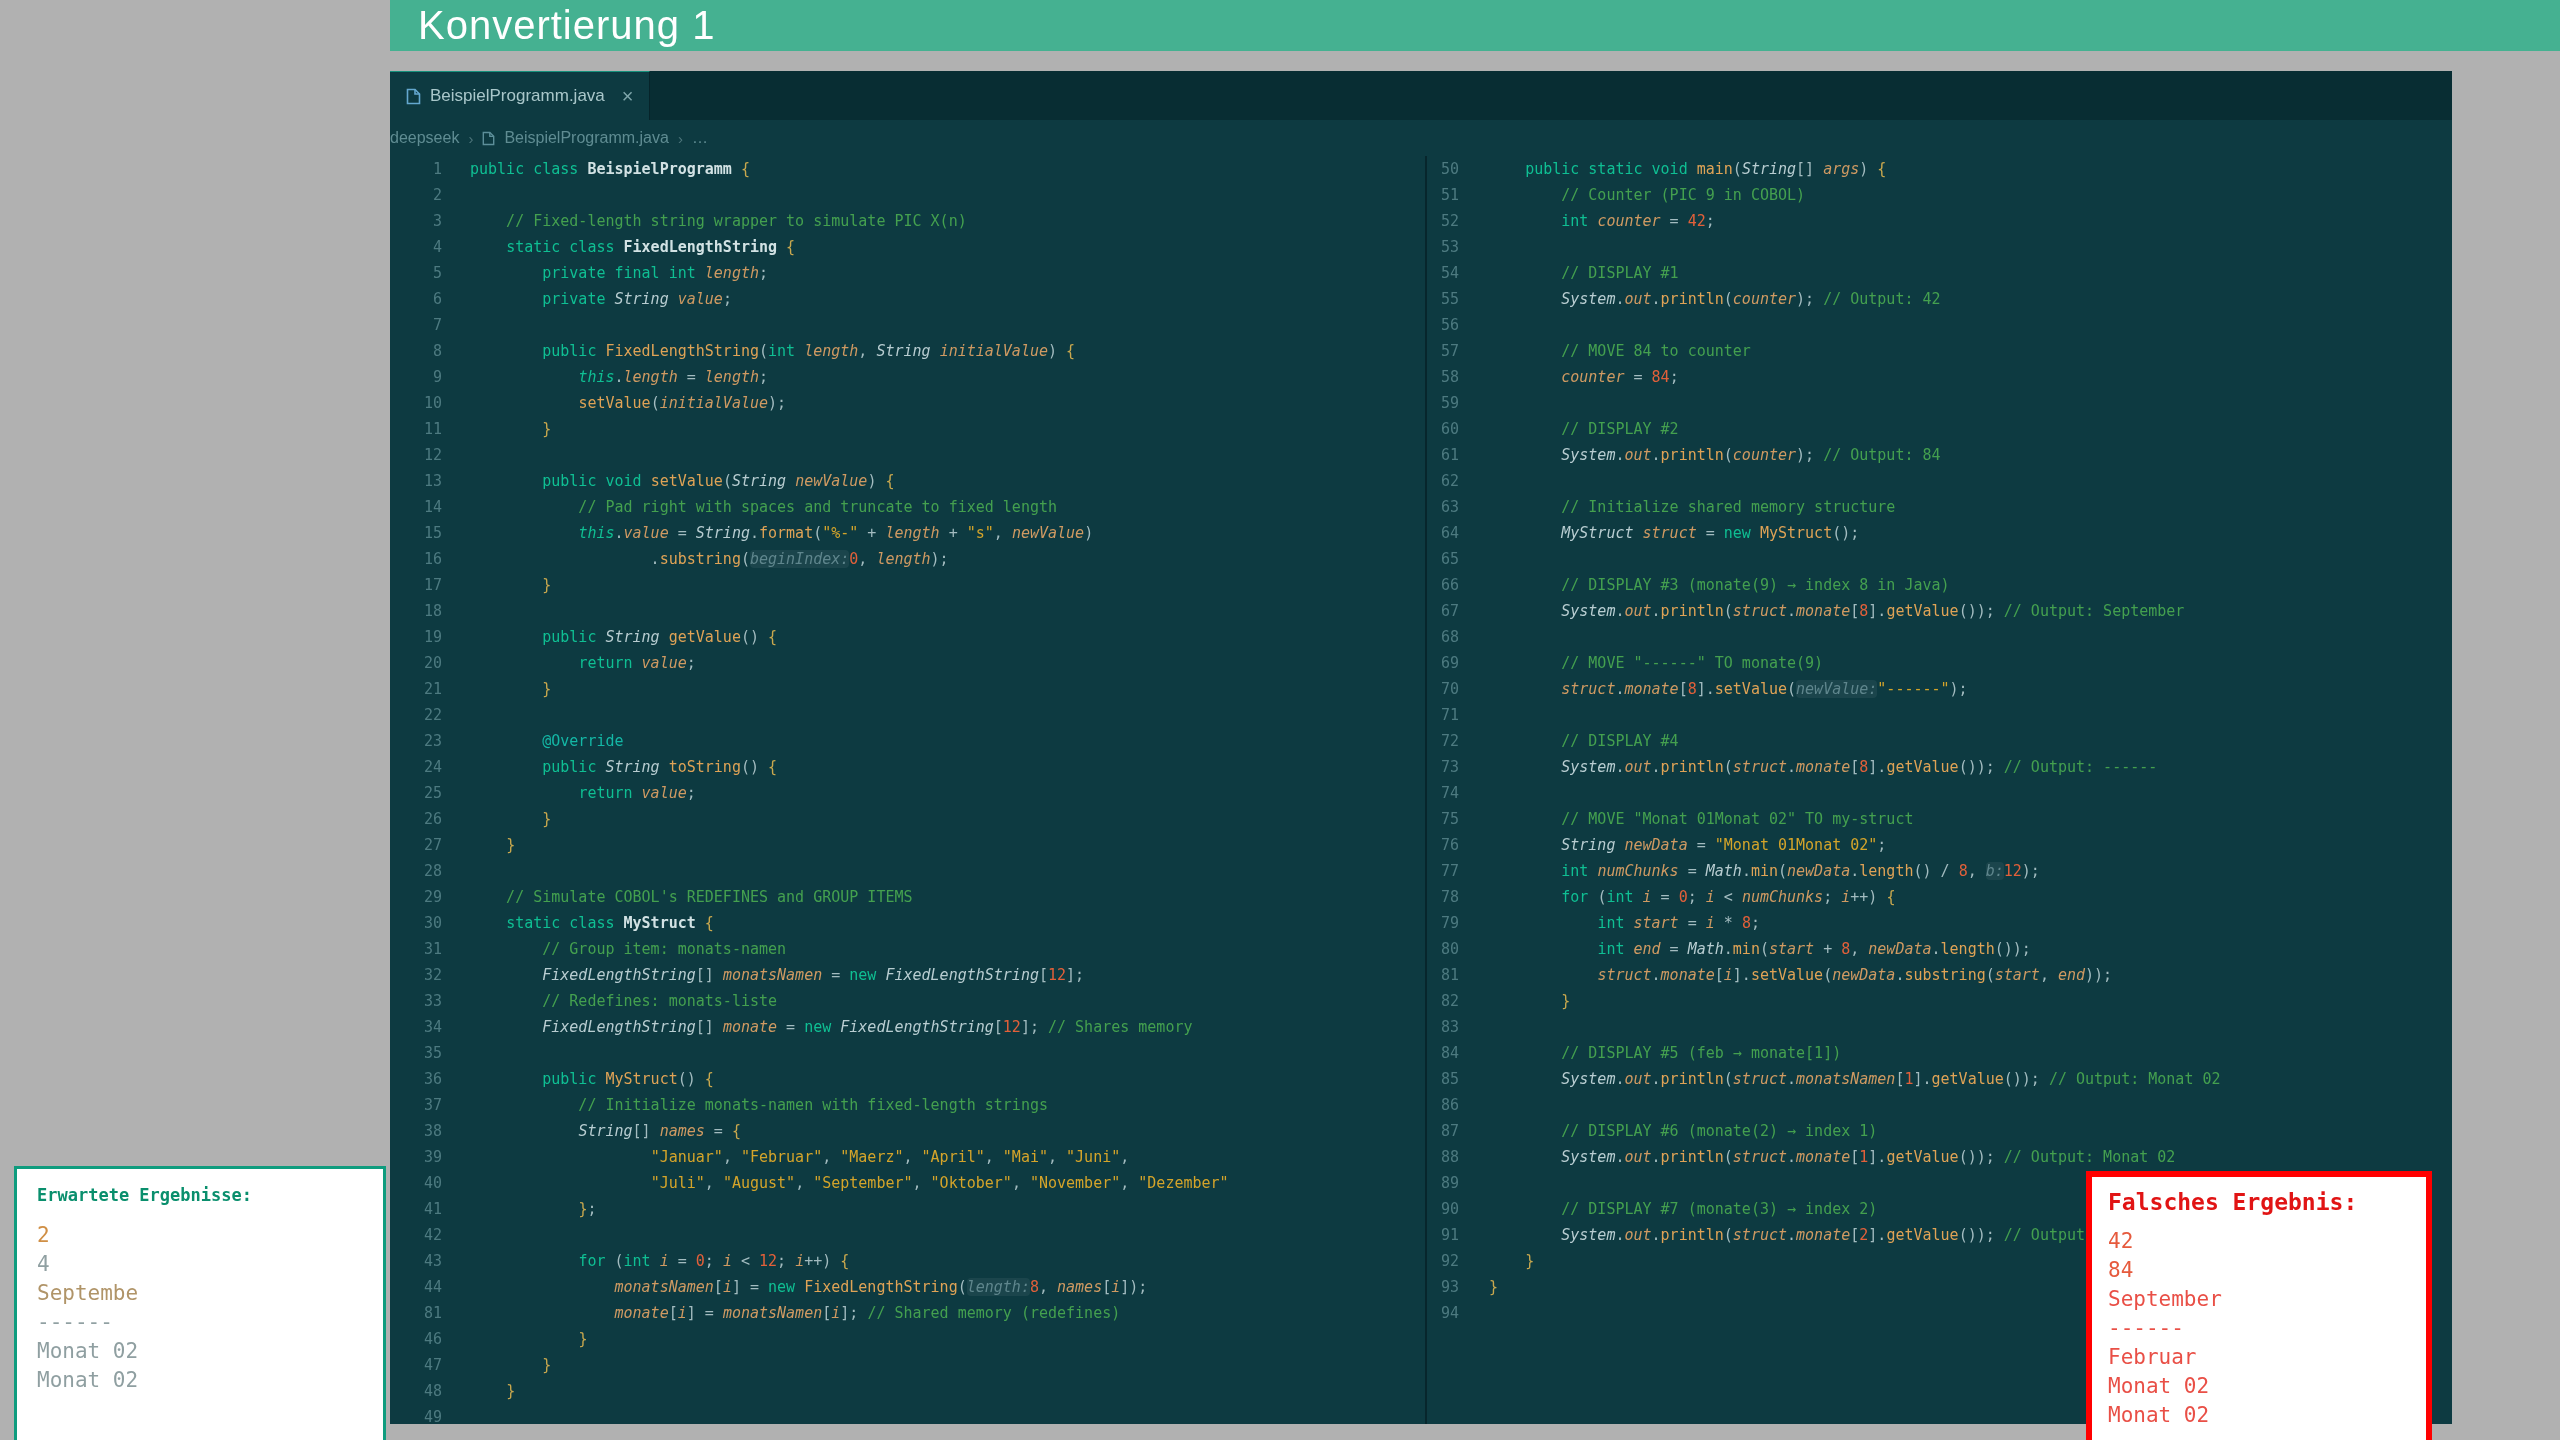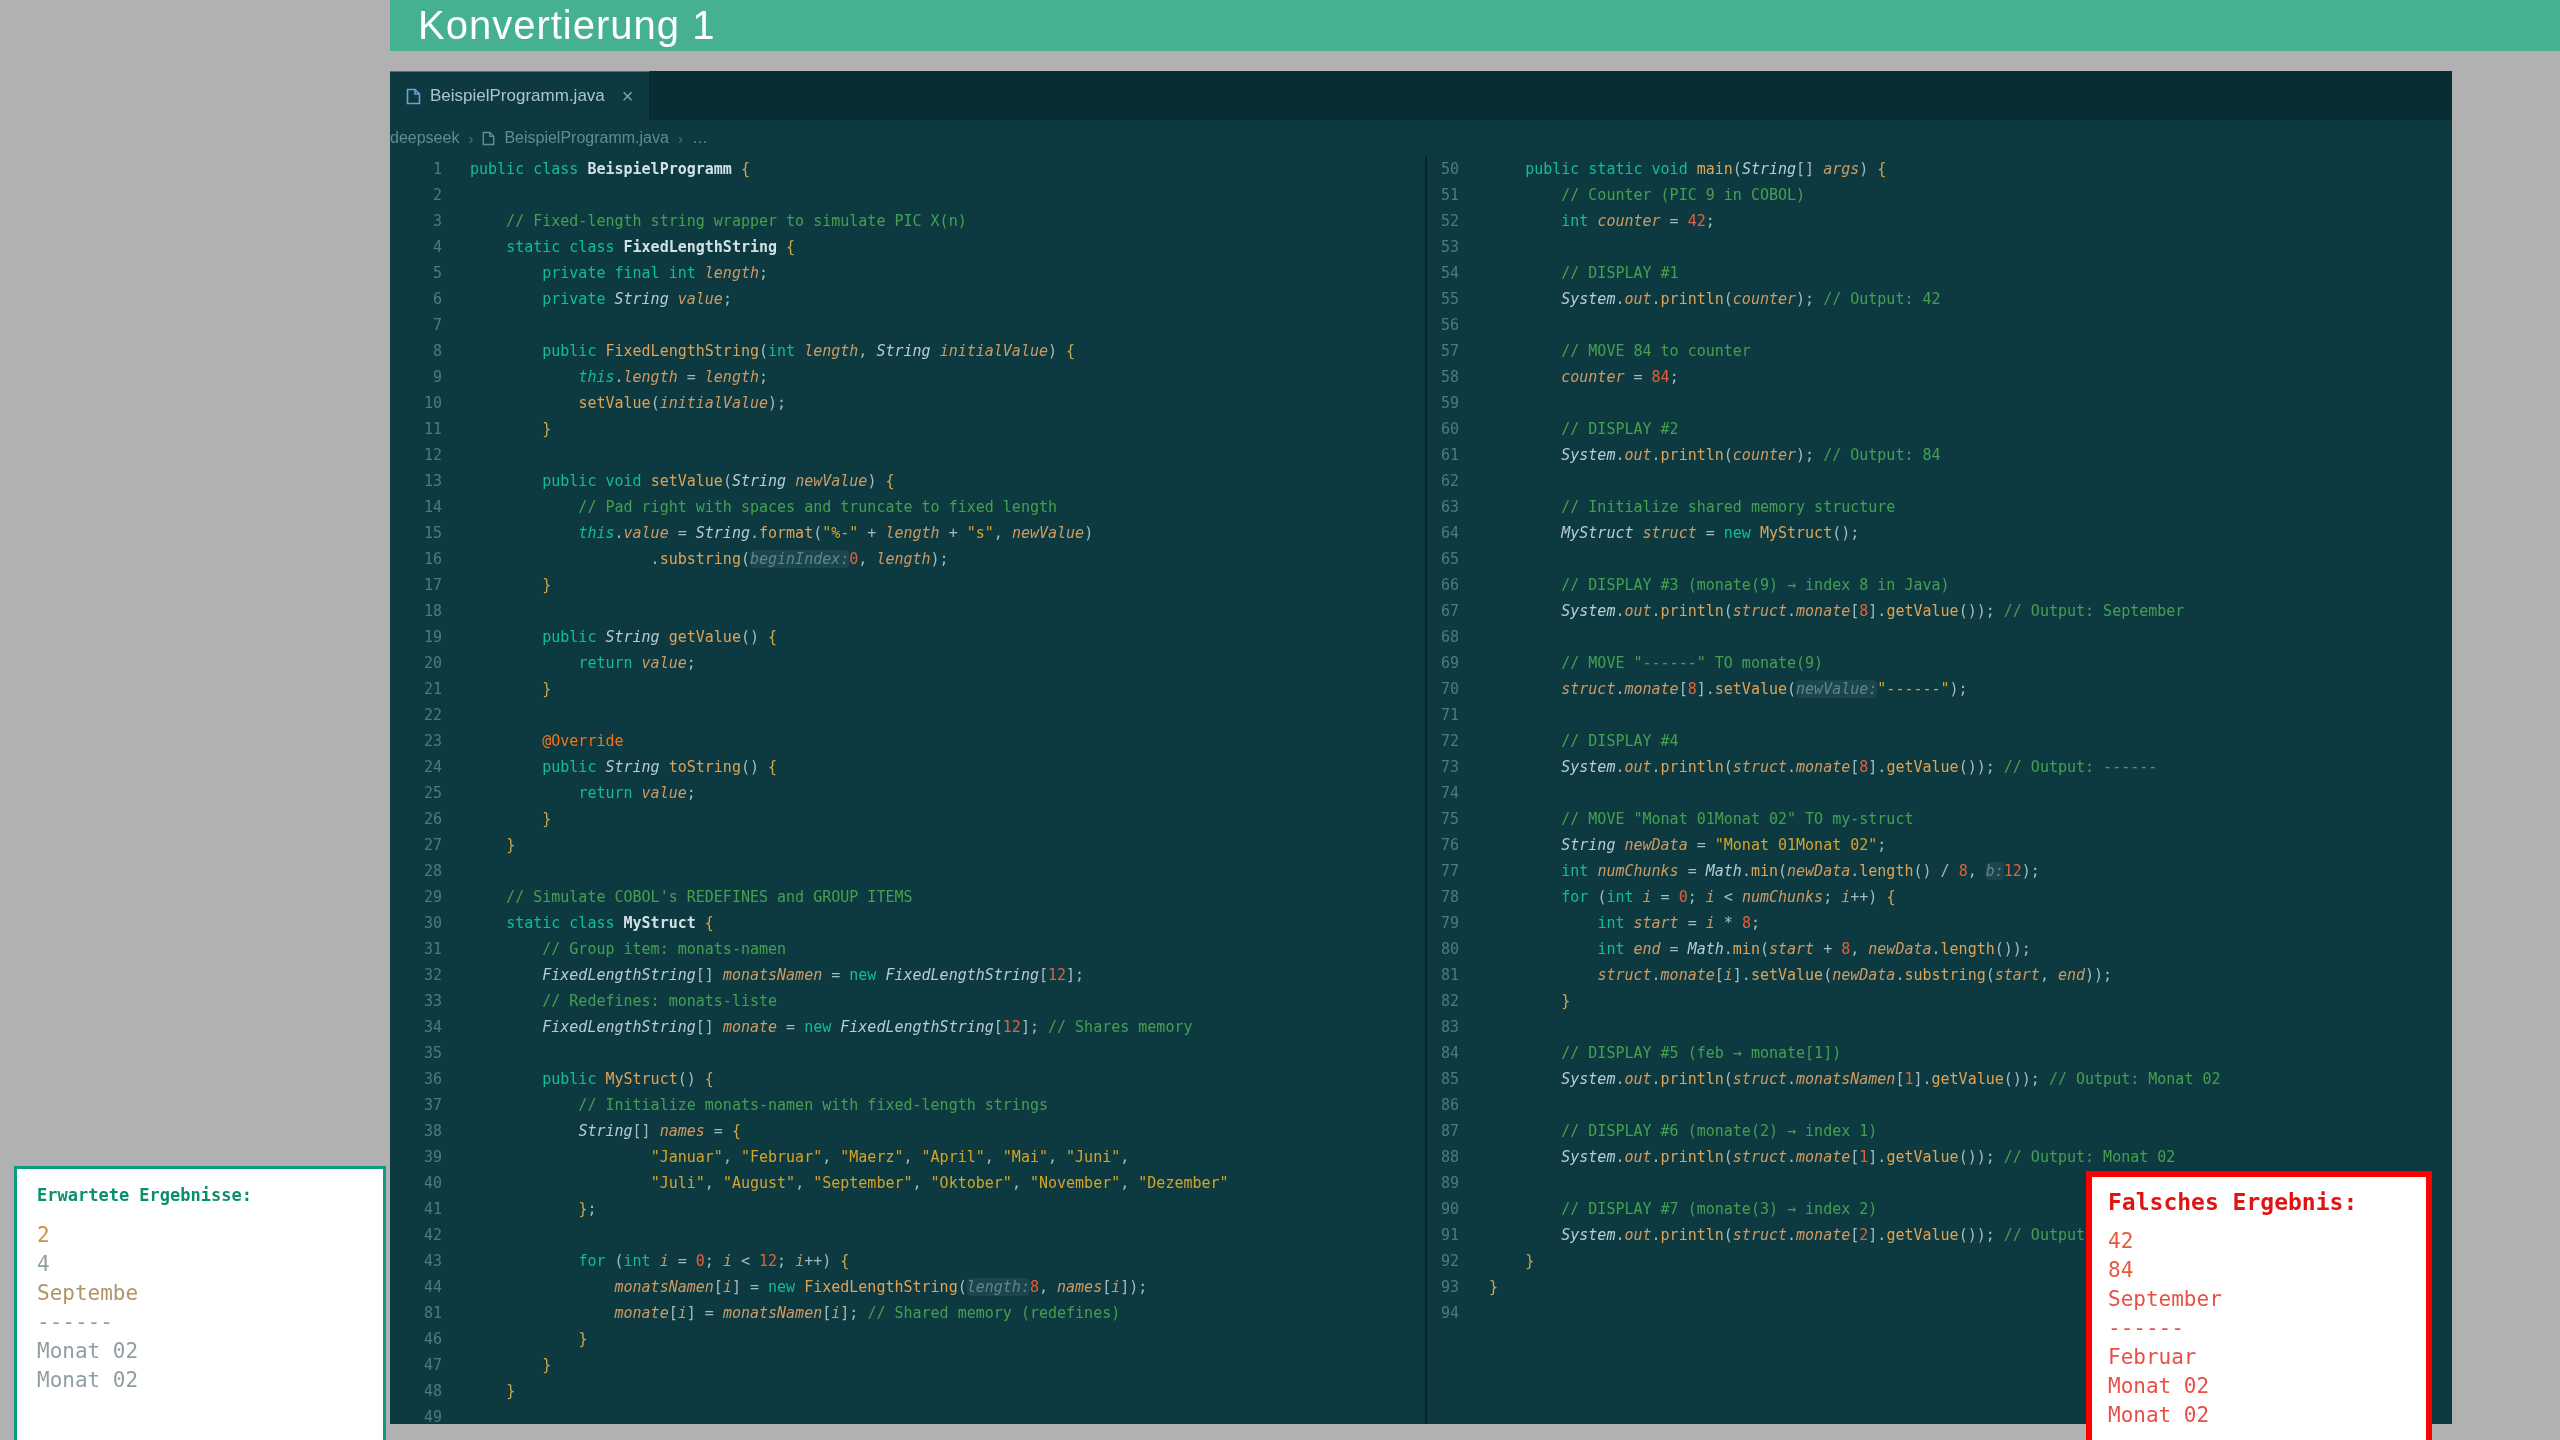--- a/index.html
+++ b/index.html
@@ -57,21 +57,21 @@
   .tok-kv{color:#0fbf93;font-style:italic;}
   .tok-td{color:#d2e2e4;font-weight:bold;}
   .tok-ti{color:#b8cdd1;font-style:italic;}
   .tok-fn{color:#dfa356;}
   .tok-v{color:#cf9a62;font-style:italic;}
   .tok-s{color:#d4a42a;}
   .tok-n{color:#e2603a;}
   .tok-c{color:#44a04f;}
   .tok-p{color:#a3bcc0;}
   .tok-b{color:#c9a84e;}
-  .tok-ann{color:#f97316;text-align:center;}
+  .tok-ann{color:#14b8a6;text-align:center;}
   .tok-ph{color:#5f868d;font-style:italic;background:rgba(255,255,255,.06);border-radius:4px;}
   
   .resultbox{
     position:absolute;background:#ffffff;box-sizing:border-box;
     font-family:"DejaVu Sans Mono",monospace;
   }
   #expected{left:14px;top:1166px;width:372px;height:300px;border:3px solid #0f9c7e;padding:16px 20px;}
   #expected .title{color:#0a8f6d;font-weight:bold;font-size:17px;margin-bottom:16px;}
   #wrong{left:2086px;top:1171px;width:346px;height:296px;border:6px solid #ff0000;padding:12px 16px;}
   #wrong .title{color:#e11414;font-weight:bold;font-size:23px;margin-bottom:12px;}

